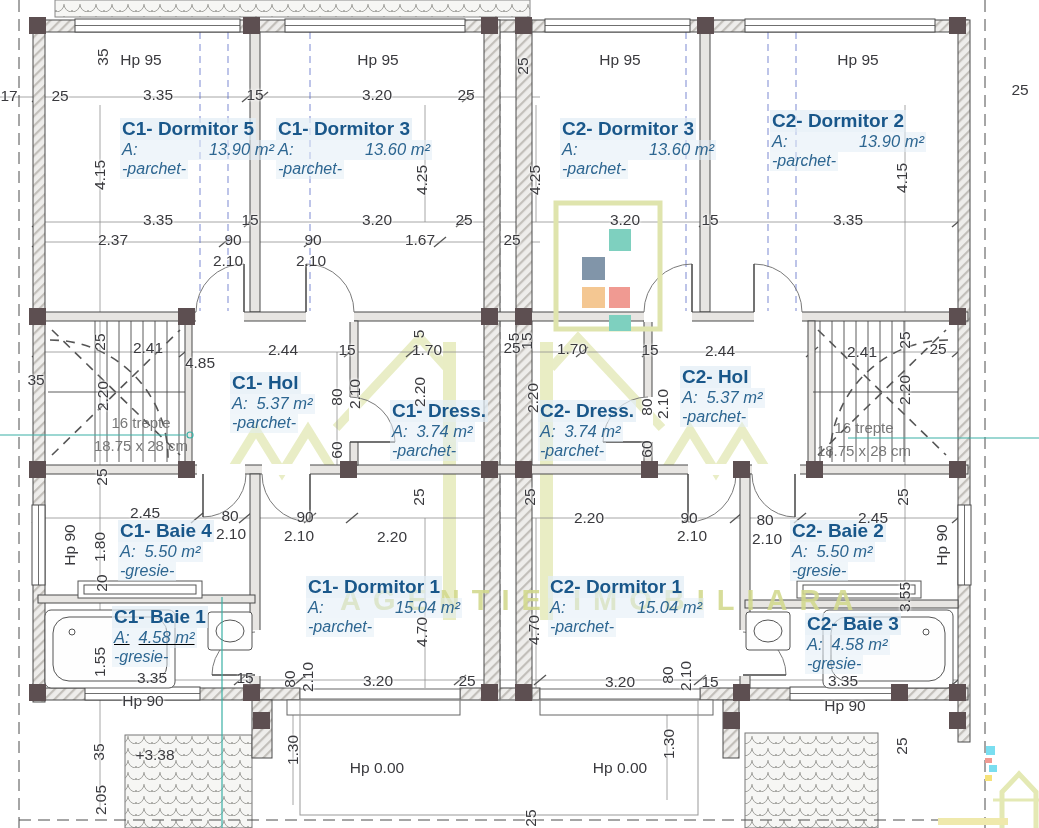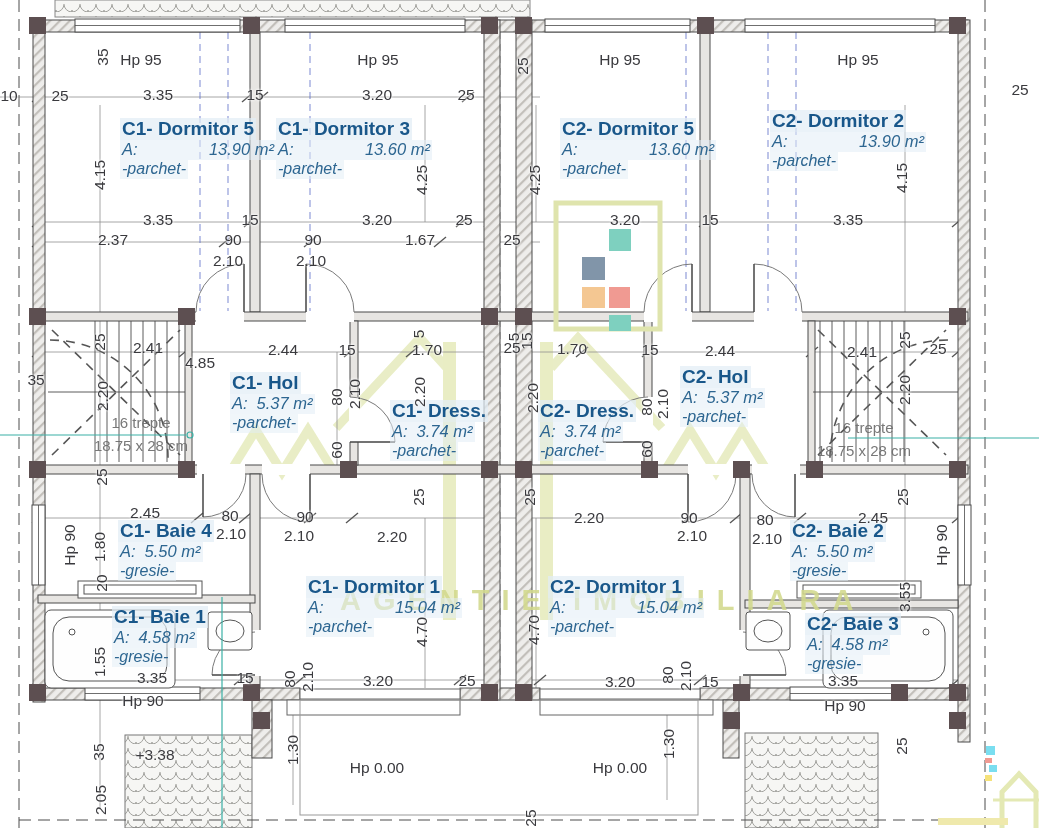--- a/index.html
+++ b/index.html
@@ -368,21 +368,21 @@
 
 <div class="layer">
       <div class="room spread" style="left: 120px; top: 118px;"><div class="nm">C1- Dormitor 5</div><div class="ar">
           <span>A:</span>
           <span>13.90 m²</span>
         </div><div class="fi">-parchet-</div></div>
       <div class="room spread" style="left: 276px; top: 118px;"><div class="nm">C1- Dormitor 3</div><div class="ar">
           <span>A:</span>
           <span>13.60 m²</span>
         </div><div class="fi">-parchet-</div></div>
-      <div class="room spread" style="left: 560px; top: 118px;"><div class="nm">C2- Dormitor 5</div><div class="ar">
+      <div class="room spread" style="left: 560px; top: 118px;"><div class="nm">C2- Dormitor 3</div><div class="ar">
           <span>A:</span>
           <span>13.60 m²</span>
         </div><div class="fi">-parchet-</div></div>
       <div class="room spread" style="left: 770px; top: 110px;"><div class="nm">C2- Dormitor 2</div><div class="ar">
           <span>A:</span>
           <span>13.90 m²</span>
         </div><div class="fi">-parchet-</div></div>
       <div class="room" style="left: 230px; top: 372px;"><div class="nm">C1- Hol</div><div class="ar">
           <span>A:</span>
           <span>5.37 m²</span>
@@ -400,21 +400,21 @@
           <span>5.37 m²</span>
         </div><div class="fi">-parchet-</div></div>
       <div class="room" style="left: 118px; top: 520px;"><div class="nm">C1- Baie 4</div><div class="ar">
           <span>A:</span>
           <span>5.50 m²</span>
         </div><div class="fi">-gresie-</div></div>
       <div class="room" style="left: 790px; top: 520px;"><div class="nm">C2- Baie 2</div><div class="ar">
           <span>A:</span>
           <span>5.50 m²</span>
         </div><div class="fi">-gresie-</div></div>
-      <div class="room" style="left: 112px; top: 606px;"><div class="nm">C1- Baie 1</div><div class="ar">
+      <div class="room" style="left: 112px; top: 606px; text-decoration: underline;"><div class="nm">C1- Baie 1</div><div class="ar">
           <span>A:</span>
           <span>4.58 m²</span>
         </div><div class="fi">-gresie-</div></div>
       <div class="room" style="left: 805px; top: 613px;"><div class="nm">C2- Baie 3</div><div class="ar">
           <span>A:</span>
           <span>4.58 m²</span>
         </div><div class="fi">-gresie-</div></div>
       <div class="room spread" style="left: 306px; top: 576px;"><div class="nm">C1- Dormitor 1</div><div class="ar">
           <span>A:</span>
           <span>15.04 m²</span>
@@ -425,21 +425,21 @@
         </div><div class="fi">-parchet-</div></div>
     </div>
 <div class="layer">
       <span class="dim rot" style="left: 103px; top: 57px;">35</span>
       <span class="dim" style="left: 141px; top: 60px;">Hp 95</span>
       <span class="dim" style="left: 378px; top: 60px;">Hp 95</span>
       <span class="dim rot" style="left: 523px; top: 66px;">25</span>
       <span class="dim" style="left: 620px; top: 60px;">Hp 95</span>
       <span class="dim" style="left: 858px; top: 60px;">Hp 95</span>
       <span class="dim" style="left: 1020px; top: 90px;">25</span>
-      <span class="dim" style="left: 9px; top: 96px;">10</span>
+      <span class="dim" style="left: 9px; top: 96px;">17</span>
       <span class="dim" style="left: 60px; top: 96px;">25</span>
       <span class="dim" style="left: 158px; top: 95px;">3.35</span>
       <span class="dim" style="left: 255px; top: 95px;">15</span>
       <span class="dim" style="left: 377px; top: 95px;">3.20</span>
       <span class="dim" style="left: 466px; top: 95px;">25</span>
       <span class="dim rot" style="left: 100px; top: 175px;">4.15</span>
       <span class="dim rot" style="left: 422px; top: 180px;">4.25</span>
       <span class="dim rot" style="left: 535px; top: 180px;">4.25</span>
       <span class="dim rot" style="left: 902px; top: 178px;">4.15</span>
       <span class="dim" style="left: 158px; top: 220px;">3.35</span>

